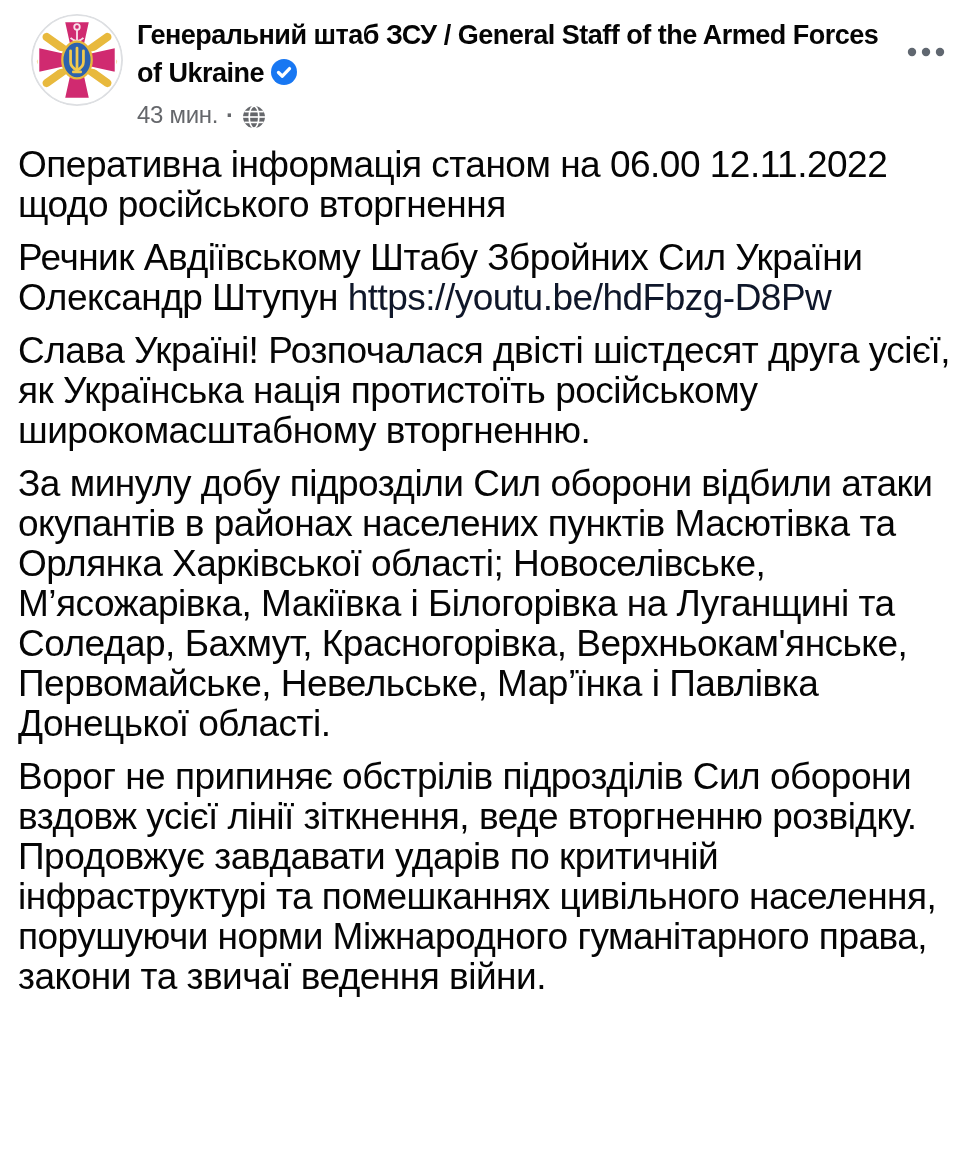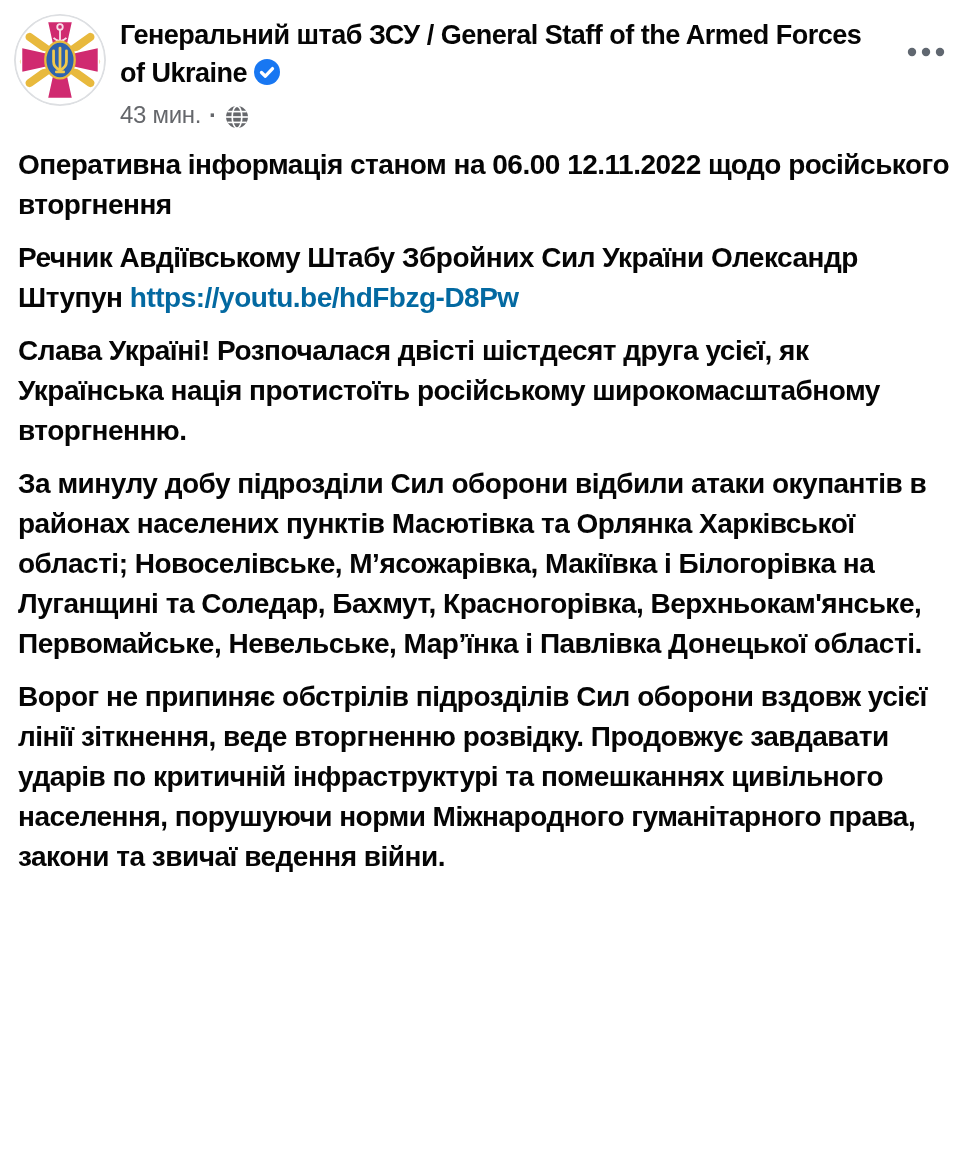--- a/index.html
+++ b/index.html
@@ -12,21 +12,21 @@
   .post {
     position: relative;
     width: 976px;
     background: #ffffff;
     box-sizing: border-box;
   }
   
   .post-header {
     display: flex;
     align-items: flex-start;
-    padding: 14px 16px 0 14px;
+    padding: 14px 16px 0 31px;
     box-sizing: border-box;
   }
   .avatar-wrap {
     width: 92px;
     height: 92px;
     flex: 0 0 92px;
     border-radius: 50%;
     overflow: hidden;
     cursor: pointer;
   }
@@ -83,28 +83,27 @@
     align-items: center;
     justify-content: center;
   }
   
   .post-body {
     padding: 0 18px;
     margin-top: 16px;
   }
   .post-body p {
     margin: 0 0 13px 0;
-    font-size: 28px;
+    font-size: 37px;
     line-height: 40px;
     letter-spacing: -0.5px;
     color: #050505;
-    font-weight: bold;
   }
   .post-body a {
-    color: #0369a1;
+    color: #0f172a;
     text-decoration: none;
     cursor: pointer;
   }
 </style>
 </head>
 <body>
 
 <div class="post">
 
   <div class="post-header">

